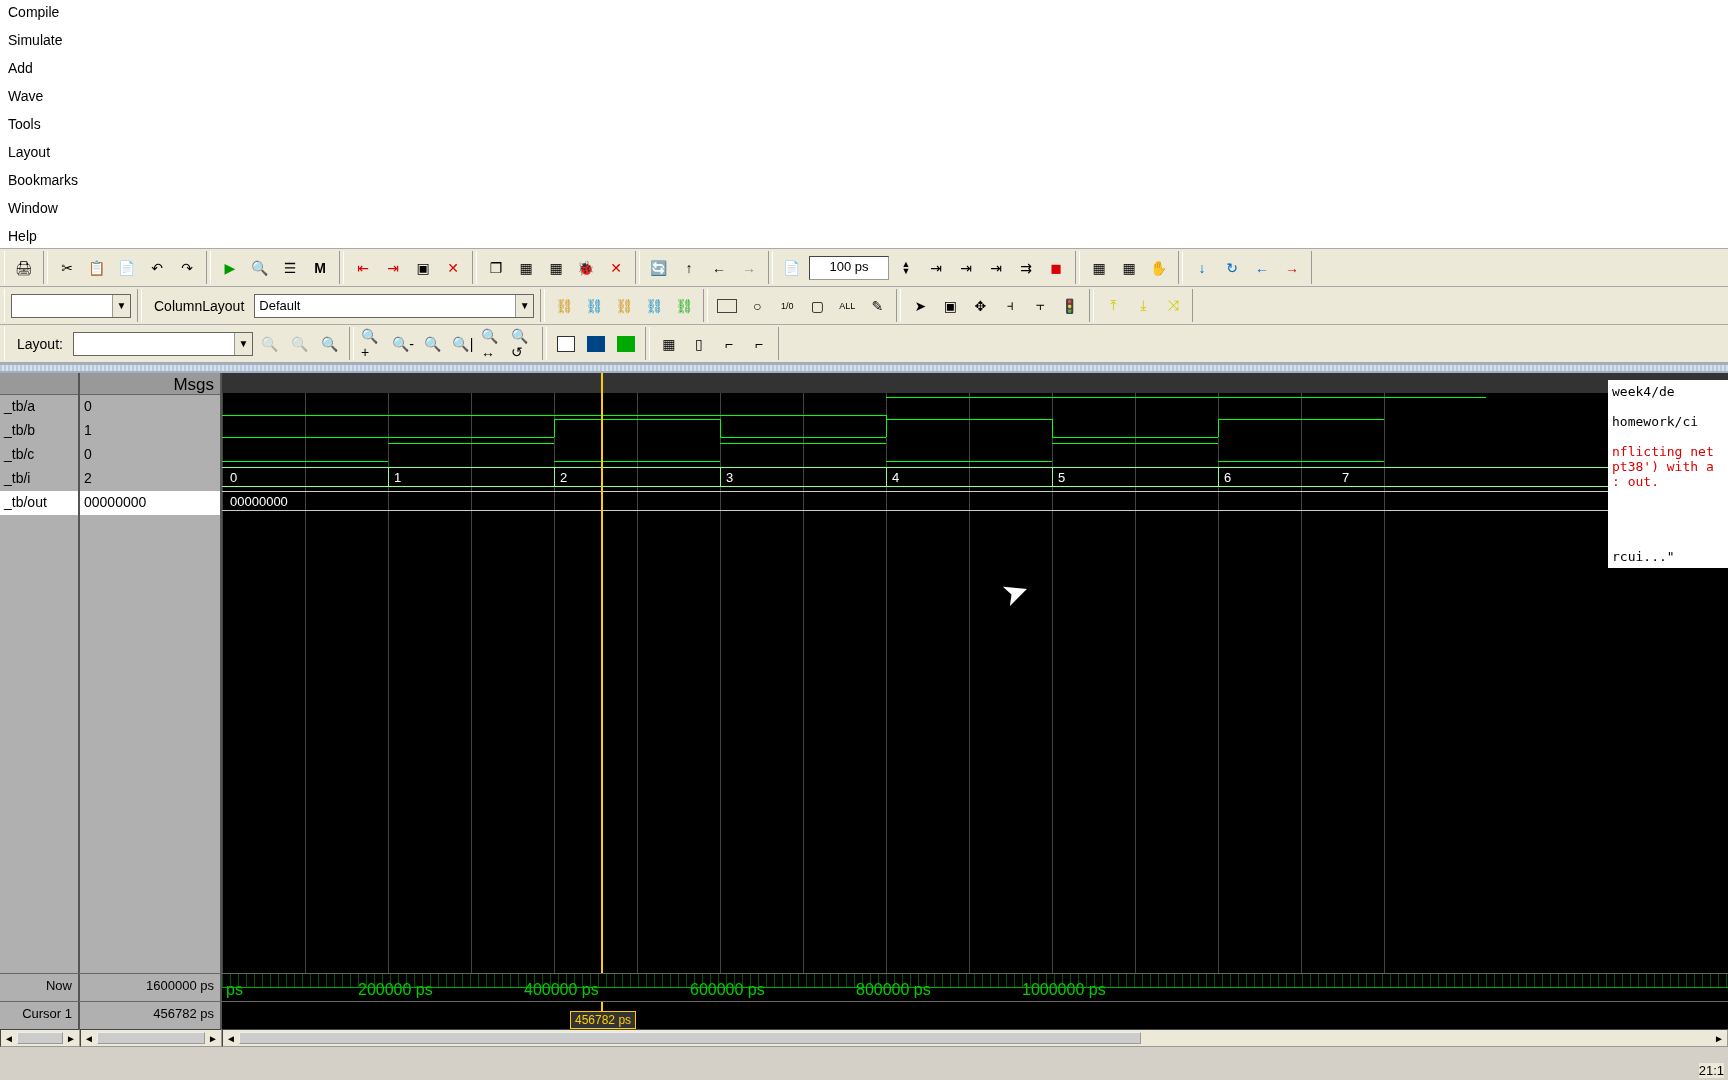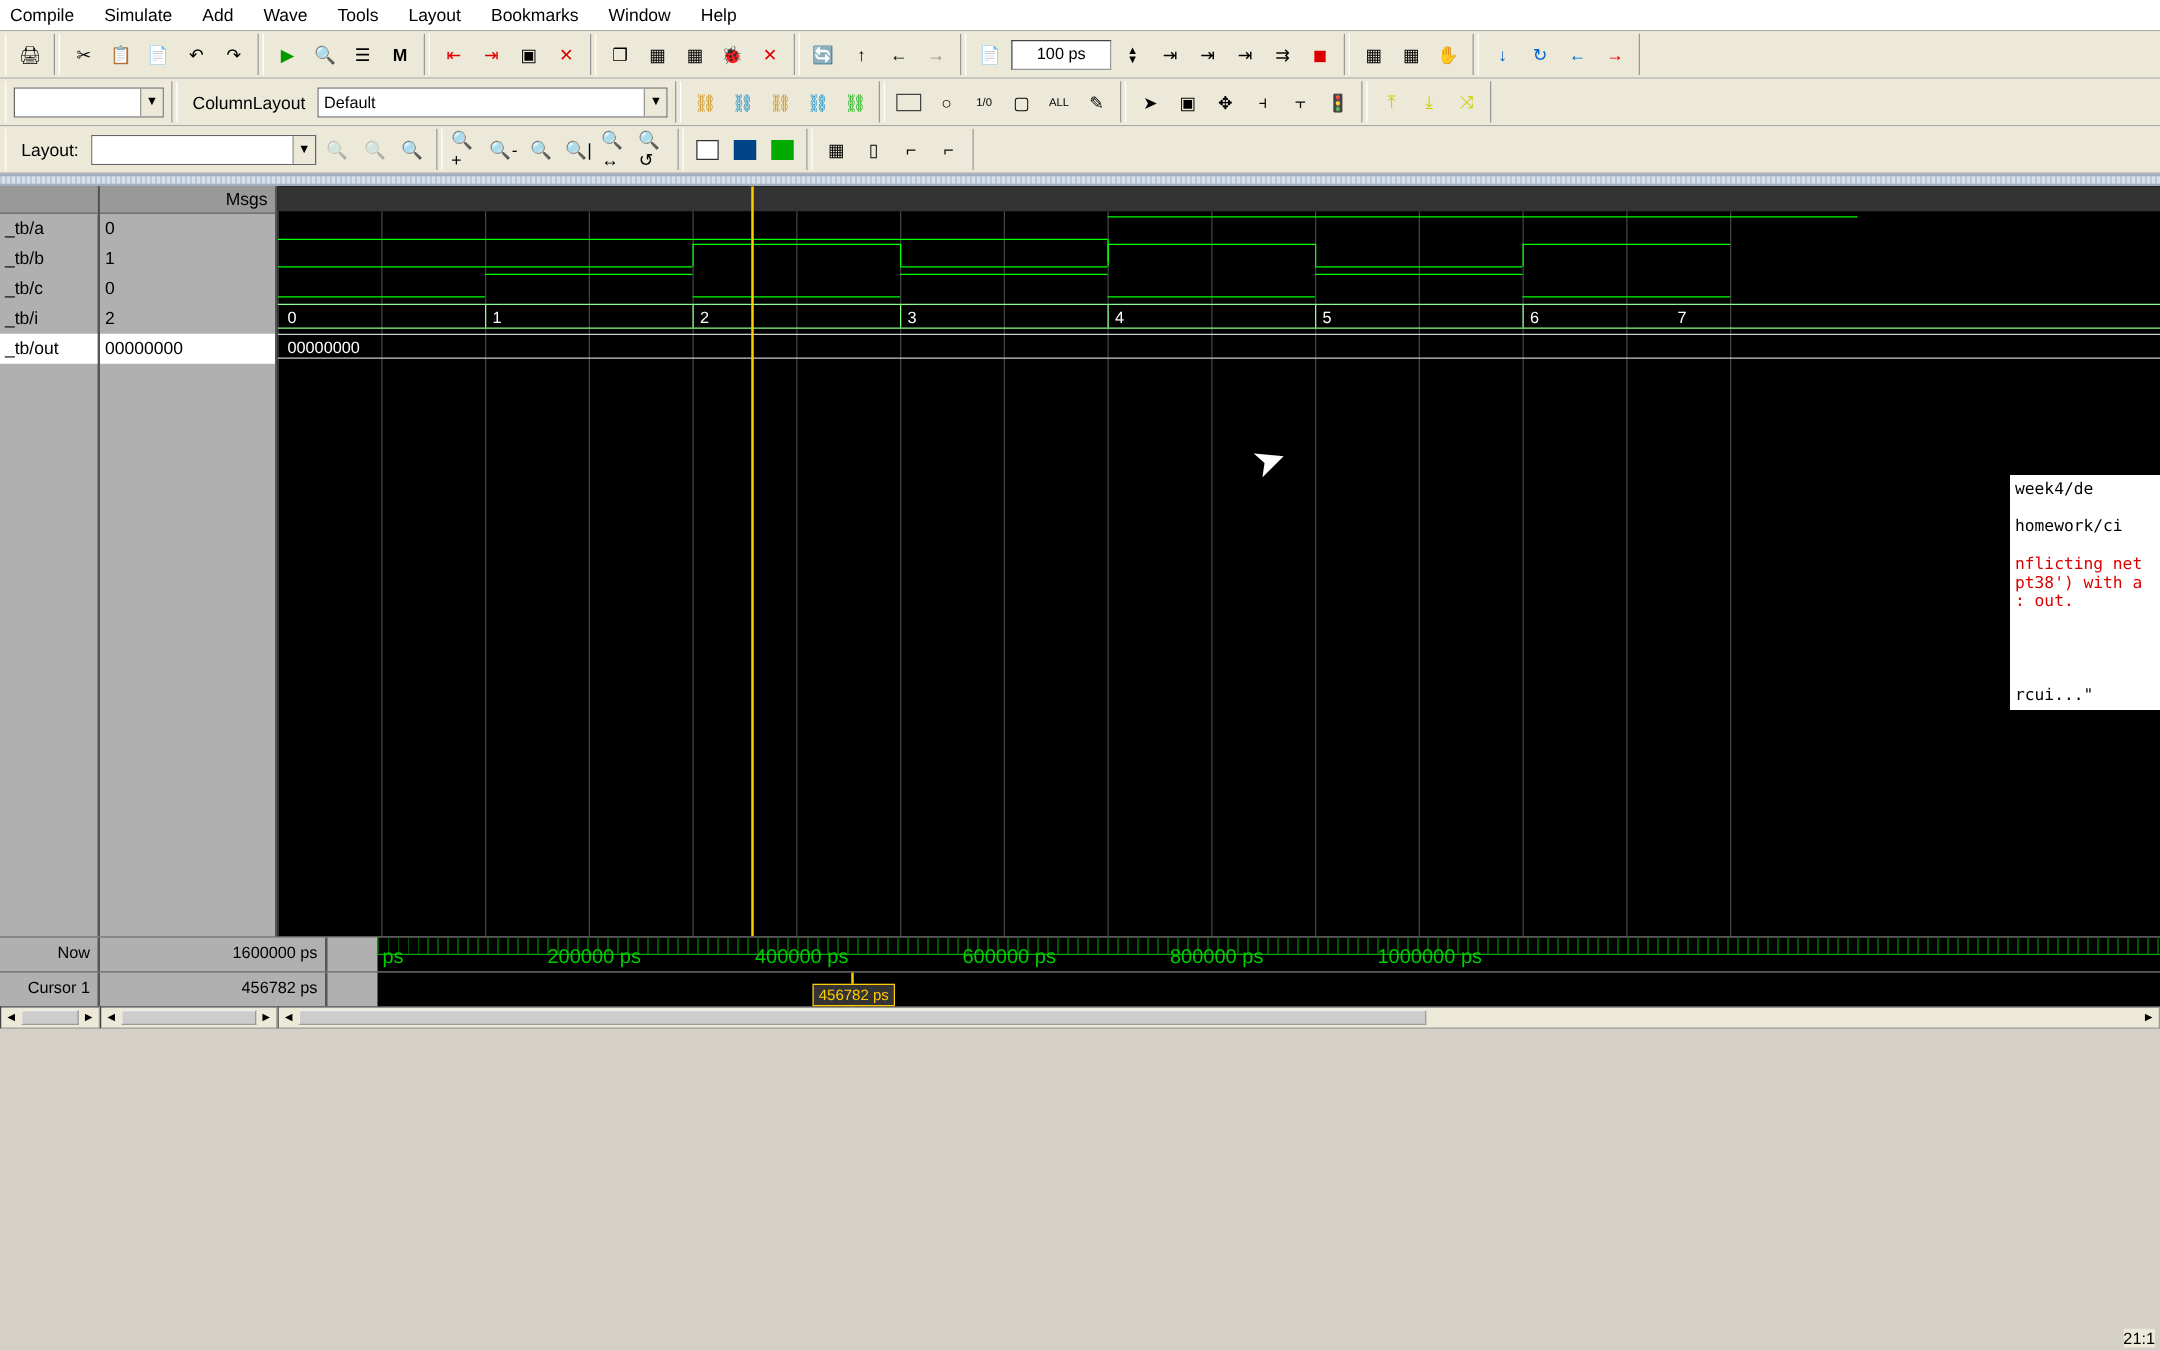--- a/index.html
+++ b/index.html
@@ -9,22 +9,23 @@
     background: #d4d0c8;
     width: 1728px;
     height: 1080px;
     overflow: hidden;
     position: relative;
   }
   .menubar {
     background: #fff;
     display: flex;
     padding: 4px 8px;
-    gap: 24px;
+    gap: 12px;
     border-bottom: 1px solid #aaa;
+    flex-direction: column;
   }
   .menubar span { cursor: default; }
   .toolbar-row {
     background: #ece9d8;
     display: flex;
     align-items: center;
     padding: 2px 4px;
     border-bottom: 1px solid #aaa;
     height: 38px;
     gap: 3px;
@@ -104,21 +105,21 @@
     width: 142px;
     background: #b0b0b0;
     border-right: 2px solid #555;
     display: flex;
     flex-direction: column;
   }
   .hdr-cell {
     height: 22px;
     background: #999;
     color: #000;
-    font-size: 14px;
+    font-size: 17px;
     text-align: right;
     padding: 2px 6px;
     border-bottom: 1px solid #666;
   }
   .sig-row {
     height: 24px;
     padding: 3px 4px;
     font-size: 14px;
     color: #000;
     border-bottom: none;
@@ -163,21 +164,20 @@
     top: 0; bottom: 0;
     width: 2px;
     background: #ffcc00;
     z-index: 5;
   }
   .footer-row {
     display: flex;
     height: 28px;
     background: #b0b0b0;
     border-top: 1px solid #666;
-    gap: 40px;
   }
   .footer-cell-l { width: 80px; text-align: right; padding: 4px 6px; font-size: 13px; border-right: 2px solid #555;}
   .footer-cell-m { width: 142px; text-align: right; padding: 4px 6px; font-size: 13px; border-right: 2px solid #555;}
   .footer-wave {
     flex: 1;
     background: #000;
     position: relative;
   }
   .ruler-tick {
     position: absolute;

